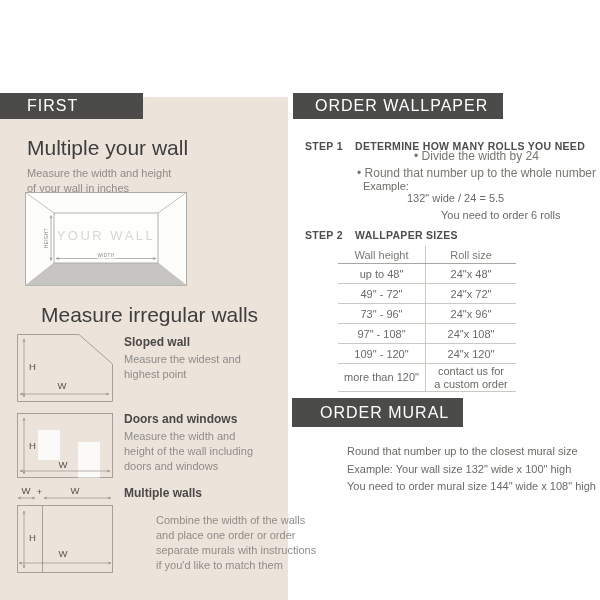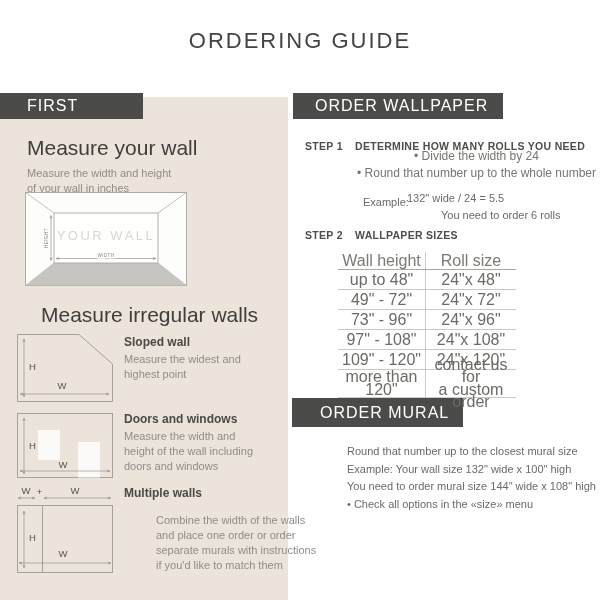--- a/index.html
+++ b/index.html
@@ -22,24 +22,24 @@
   .sublabel{font-size:12px;font-weight:700;color:#4a4947;}
   #lbl-sloped{left:124px;top:335px;} #p-sloped{left:124px;top:352px;}
   #lbl-doors{left:124px;top:412px;}  #p-doors{left:124px;top:429px;}
   #lbl-multiple{left:124px;top:486px;} #p-multiple{left:124px;top:513px;margin-left:32px;}
   #svg-wall{left:25px;top:192px;} #svg-sloped{left:17px;top:334px;}
   #svg-doors{left:17px;top:413px;} #svg-multiple{left:17px;top:485px;}
   .step-label{font-size:10.5px;font-weight:700;color:#4e4d4b;letter-spacing:0.3px;}
   #step1-label{left:305px;top:140px;} #step1-title{left:355px;top:140px;}
   #step2-label{left:305px;top:229px;} #step2-title{left:355px;top:229px;}
   #step1-bullets{left:357px;top:148px;font-size:12px;line-height:17px;color:#77756f;text-align:center;}
-  #example-label{left:363px;top:196px;font-size:11px;color:#6b6a66;}
+  #example-label{left:363px;top:180px;font-size:11px;color:#6b6a66;}
   #example-value{left:407px;top:192px;font-size:11px;color:#6b6a66;}
   #example-note{left:407px;top:209px;font-size:11px;color:#6b6a66;margin-left:34px;}
-  #tbl{left:338px;top:252px;width:178px;font-size:16px;color:#6b6a66;}
+  #tbl{left:338px;top:246px;width:178px;font-size:11px;color:#6b6a66;}
   .trow{display:flex;border-bottom:1px solid #ccc9c4;}
   .trow.thead{border-bottom:1px solid #a9a7a2;color:#7b7974;}
   .tc{display:flex;align-items:center;justify-content:center;text-align:center;height:19px;}
   .thead .tc{height:17px;}
   .tc.c1{width:87px;border-right:1px solid #ccc9c4;}
   .tc.c2{flex:1;}
   .trow.last .tc{height:27px;white-space:pre-line;line-height:12.5px;}
   #mural-text{left:347px;top:443px;font-size:11px;line-height:17.5px;color:#6b6a66;}
   svg text{font-family:"Liberation Sans",sans-serif;}
   .arrline{stroke:#96948f;stroke-width:0.7;}
@@ -56,35 +56,34 @@
 <div id="canvas">
 
   <svg width="0" height="0" style="position:absolute" aria-hidden="true">
     <defs>
       <marker id="arr" viewBox="0 0 6 6" markerWidth="6" markerHeight="6" refX="5.5" refY="3" orient="auto-start-reverse">
         <path d="M6,3 L0.6,0.7 L2.6,3 L0.6,5.3 Z" fill="#96948f"></path>
       </marker>
     </defs>
   </svg>
 
-  <div class="abs" id="page-title">ORDERING GUIDE</div>
 
   <div class="abs" id="beige-panel"></div>
 
   <div class="abs band" id="band-first">
     <span>FIRST</span>
   </div>
   <div class="abs band" id="band-wallpaper">
     <span>ORDER WALLPAPER</span>
   </div>
   <div class="abs band" id="band-mural">
     <span>ORDER MURAL</span>
   </div>
 
-  <div class="abs h-big" id="h-measure-wall">Measure your wall</div>
+  <div class="abs h-big" id="h-measure-wall">Multiple your wall</div>
   <div class="abs body-gray" id="p-measure-wall">Measure the width and height
 of your wall in inches</div>
 
   <svg class="abs" id="svg-wall" width="162" height="94" viewBox="0 0 162 94">
     <rect x="0.5" y="0.5" width="161" height="93" fill="#fdfdfc" stroke="#aeaca8" stroke-width="1"></rect>
     <polygon points="0.5,93.5 29,71 133,71 161.5,93.5" fill="#c7c5c2" stroke="#b3b1ad" stroke-width="0.6"></polygon>
     <line class="dln" x1="0.5" y1="0.5" x2="29" y2="21"></line>
     <line class="dln" x1="161.5" y1="0.5" x2="133" y2="21"></line>
     <rect x="29" y="21" width="104" height="50" fill="#fefefd" stroke="#b3b1ad" stroke-width="1"></rect>
     <text class="yourwall" x="81" y="48" text-anchor="middle">YOUR WALL</text>
@@ -182,16 +181,15 @@
       <div class="tc c1">more than 120"</div>
       <div class="tc c2">contact us for
 a custom order</div>
     </div>
   </div>
 
   <div class="abs" id="mural-text">
     <div>Round that number up to the closest mural size</div>
     <div>Example: Your wall size 132" wide x 100" high</div>
     <div>You need to order mural size 144" wide x 108" high</div>
-    <div>• Check all options in the «size» menu</div>
   </div>
 
 </div>
 
 </body></html>

